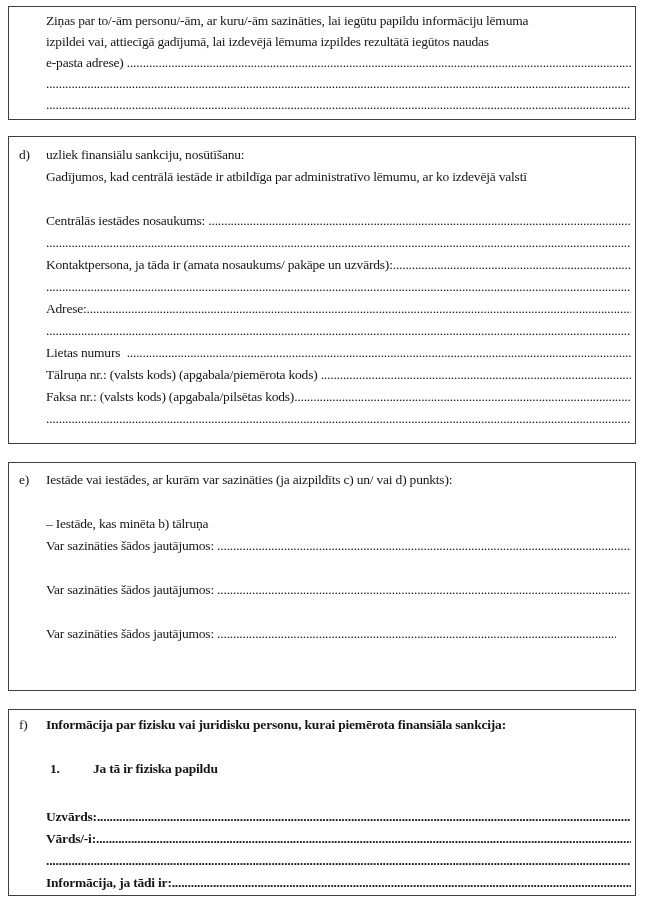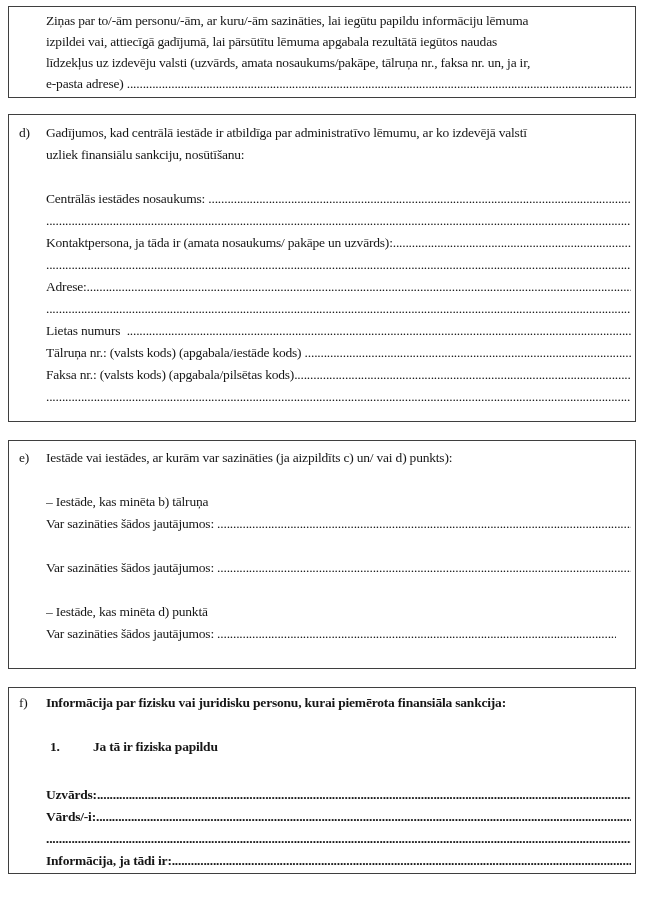--- a/index.html
+++ b/index.html
@@ -23,21 +23,21 @@
     overflow:hidden;
   }
   .content { padding-left:37px; padding-right:4px; }
   .sec-label { position:absolute; left:10px; height:22px; line-height:22px; }
   .line { height:22px; line-height:22px; white-space:pre; overflow:hidden; }
   .flexrow { display:flex; align-items:baseline; }
   .t { white-space:pre; }
   .leader { flex:1 1 0; min-width:0; overflow:hidden; white-space:pre; }
   .leader.short { margin-right:15px; }
 
-  .box-intro { margin-top:6px; height:92px; }
+  .box-intro { margin-top:6px; height:114px; }
   .box-intro .content { padding-top:3px; }
   .box-intro .line { height:21px; line-height:21px; }
 
   .box-d { margin-top:16px; height:308px; }
   .box-d .content { padding-top:7px; }
   .sec-label-d { top:7px; }
 
   .box-e { margin-top:18px; height:229px; }
   .box-e .content { padding-top:6px; }
   .sec-label-e { top:6px; }
@@ -50,58 +50,56 @@
   .marker { display:inline-block; width:47px; padding-left:4px; }
 </style>
 </head>
 <body>
 
 <div class="page">
 
   <section class="box box-intro">
     <div class="content">
       <div class="line"><span class="t">Ziņas par to/-ām personu/-ām, ar kuru/-ām sazināties, lai iegūtu papildu informāciju lēmuma</span></div>
-      <div class="line"><span class="t">izpildei vai, attiecīgā gadījumā, lai pārsūtītu lēmuma apgabala rezultātā iegūtos naudas</span></div>
-      <div class="line"><span class="t">līdzekļus uz izdevēju valsti (uzvārds, amata nosaukums/pakāpe, tālruņa nr., faksa nr. un, ja ir,</span></div>
+      <div class="line"><span class="t">izpildei vai, attiecīgā gadījumā, lai izdevējā lēmuma izpildes rezultātā iegūtos naudas</span></div>
       <div class="line flexrow"><span class="t">e-pasta adrese) </span><span class="leader">................................................................................................................................................................................................................................................</span></div>
       <div class="line flexrow"><span class="leader">................................................................................................................................................................................................................................................</span></div>
       <div class="line flexrow"><span class="leader">................................................................................................................................................................................................................................................</span></div>
     </div>
   </section>
 
   <section class="box box-d">
     <span class="sec-label sec-label-d">d)</span>
     <div class="content">
+      <div class="line"><span class="t">uzliek finansiālu sankciju, nosūtīšanu:</span></div>
       <div class="line"><span class="t">Gadījumos, kad centrālā iestāde ir atbildīga par administratīvo lēmumu, ar ko izdevējā valstī</span></div>
-      <div class="line"><span class="t">uzliek finansiālu sankciju, nosūtīšanu:</span></div>
       <div class="line"></div>
       <div class="line flexrow"><span class="t">Centrālās iestādes nosaukums: </span><span class="leader">................................................................................................................................................................................................................................................</span></div>
       <div class="line flexrow"><span class="leader">................................................................................................................................................................................................................................................</span></div>
       <div class="line flexrow"><span class="t">Kontaktpersona, ja tāda ir (amata nosaukums/ pakāpe un uzvārds):</span><span class="leader">................................................................................................................................................................................................................................................</span></div>
       <div class="line flexrow"><span class="leader">................................................................................................................................................................................................................................................</span></div>
       <div class="line flexrow"><span class="t">Adrese:</span><span class="leader">................................................................................................................................................................................................................................................</span></div>
       <div class="line flexrow"><span class="leader">................................................................................................................................................................................................................................................</span></div>
       <div class="line flexrow"><span class="t">Lietas numurs  </span><span class="leader">................................................................................................................................................................................................................................................</span></div>
-      <div class="line flexrow"><span class="t">Tālruņa nr.: (valsts kods) (apgabala/iestāde kods) </span><span class="leader">................................................................................................................................................................................................................................................</span></div>
+      <div class="line flexrow"><span class="t">Tālruņa nr.: (valsts kods) (apgabala/piemērota kods) </span><span class="leader">................................................................................................................................................................................................................................................</span></div>
       <div class="line flexrow"><span class="t">Faksa nr.: (valsts kods) (apgabala/pilsētas kods)</span><span class="leader">................................................................................................................................................................................................................................................</span></div>
       <div class="line flexrow"><span class="leader">................................................................................................................................................................................................................................................</span></div>
     </div>
   </section>
 
   <section class="box box-e">
     <span class="sec-label sec-label-e">e)</span>
     <div class="content">
       <div class="line"><span class="t">Iestāde vai iestādes, ar kurām var sazināties (ja aizpildīts c) un/ vai d) punkts):</span></div>
       <div class="line"></div>
       <div class="line"><span class="t">– Iestāde, kas minēta b) tālruņa</span></div>
       <div class="line flexrow"><span class="t">Var sazināties šādos jautājumos: </span><span class="leader">................................................................................................................................................................................................................................................</span></div>
       <div class="line"></div>
       <div class="line flexrow"><span class="t">Var sazināties šādos jautājumos: </span><span class="leader">................................................................................................................................................................................................................................................</span></div>
       <div class="line"></div>
-      <div class="line"><span class="t">– Iestāde, kas minēta d) punktā</span></div>
       <div class="line flexrow"><span class="t">Var sazināties šādos jautājumos: </span><span class="leader short">................................................................................................................................................................................................................................................</span></div>
     </div>
   </section>
 
   <section class="box box-f">
     <span class="sec-label sec-label-f">f)</span>
     <div class="content">
       <div class="line"><span class="t">Informācija par fizisku vai juridisku personu, kurai piemērota finansiāla sankcija:</span></div>
       <div class="line"></div>
       <div class="line"><span class="marker">1.</span><span class="t">Ja tā ir fiziska papildu</span></div>

